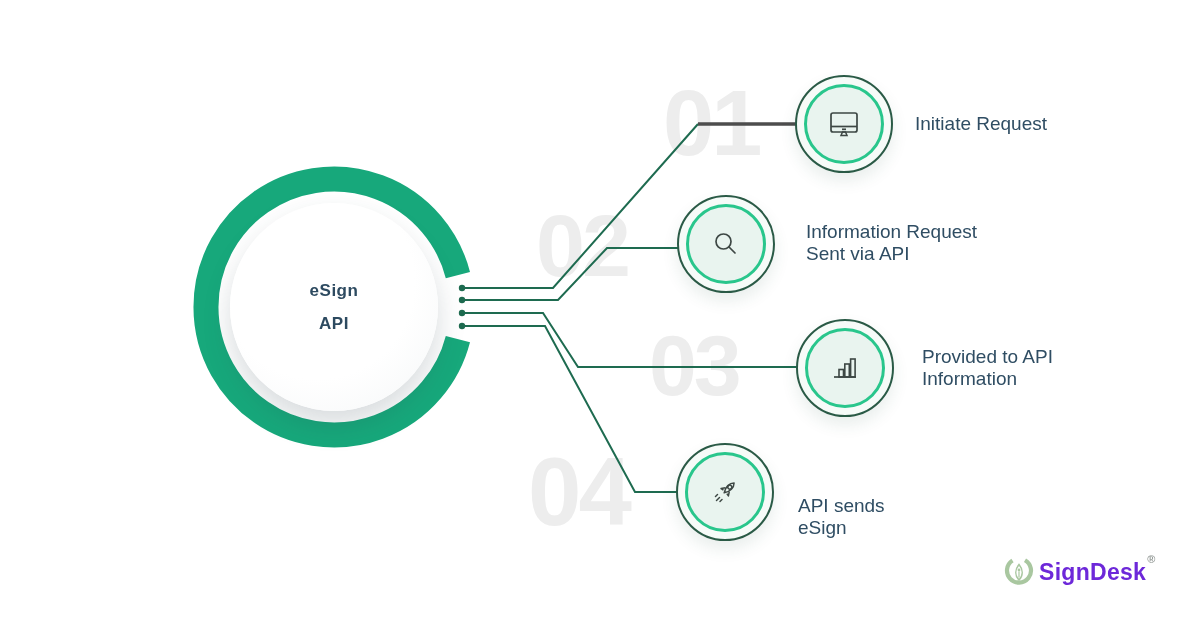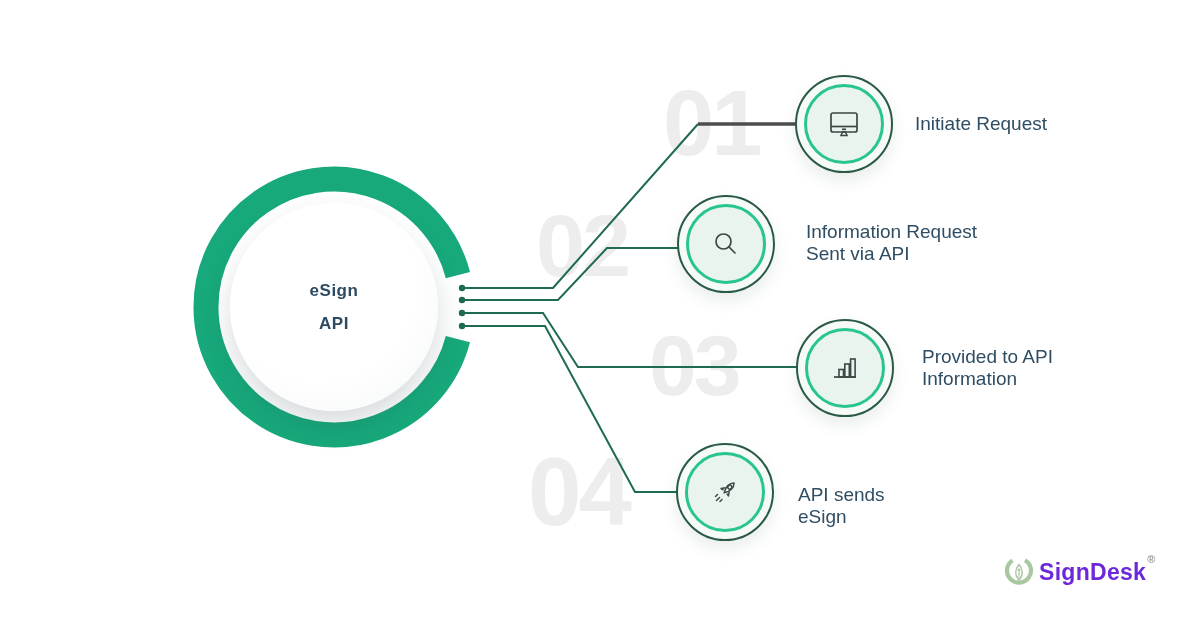--- a/index.html
+++ b/index.html
@@ -98,21 +98,21 @@
     color: #2f4d63;
     font-size: 19px;
     font-weight: normal;
     line-height: 22px;
     white-space: nowrap;
   }
   .step-label span { display: block; }
   .label-01 { left: 915px; top: 113px; }
   .label-02 { left: 806px; top: 221px; }
   .label-03 { left: 922px; top: 346px; }
-  .label-04 { left: 798px; top: 484px; }
+  .label-04 { left: 798px; top: 495px; }
 
   
   .brand {
     position: absolute;
     z-index: 6;
     left: 1003px; top: 555px;
     display: flex;
     align-items: center;
   }
   .brand-text {

